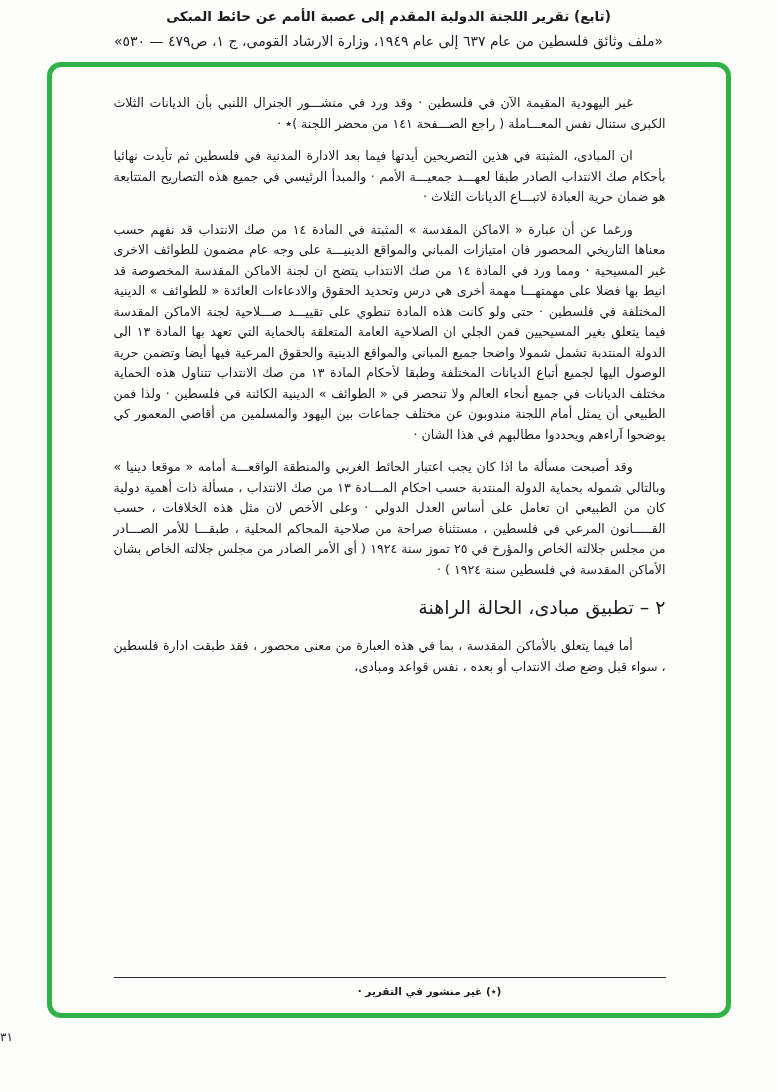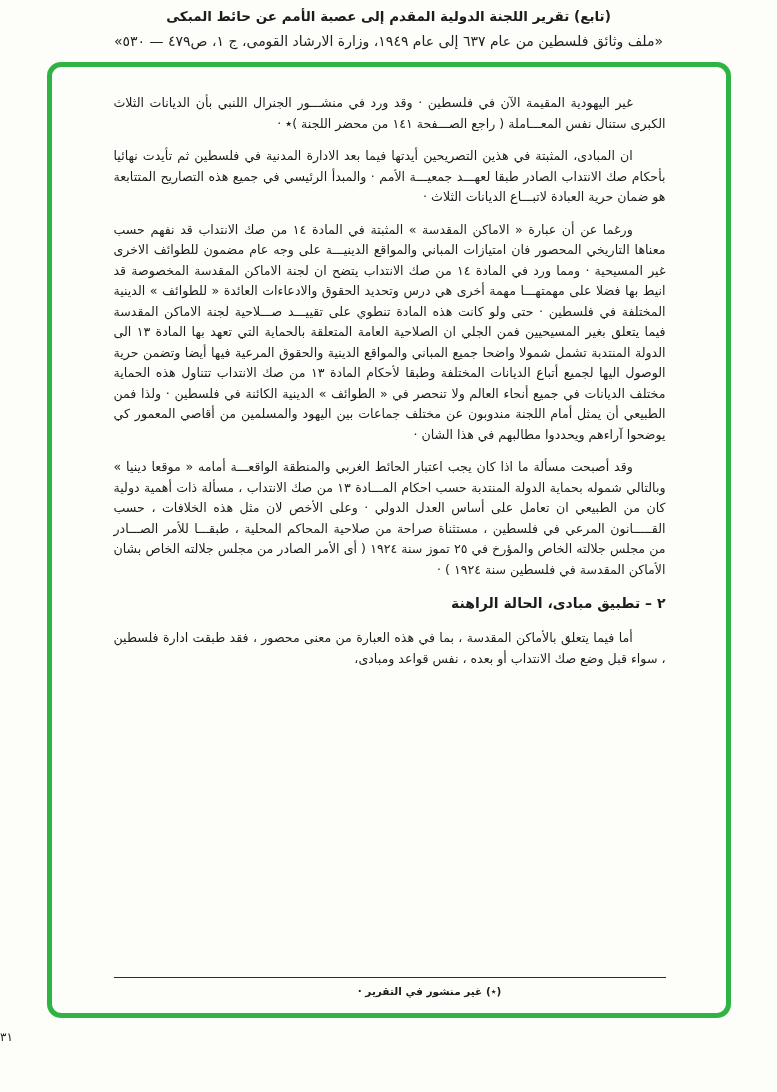--- a/index.html
+++ b/index.html
@@ -45,22 +45,22 @@
     direction:rtl;
     text-align:justify;
     font-size:12.6px;
     line-height:1.63;
   }
   .para{
     text-indent:2.6em;
     margin-bottom:12px;
   }
   .section-heading{
-    font-size:14px;
-    font-weight:bold;
+    font-size:19px;
+    font-weight:normal;
     direction:rtl;
     margin:8px 0 13px 0;
   }
   .footnote-wrap{
     margin-top:auto;
     direction:rtl;
   }
   .footnote-rule{
     border-top:1px solid #2b2b2b;
     width:100%;

